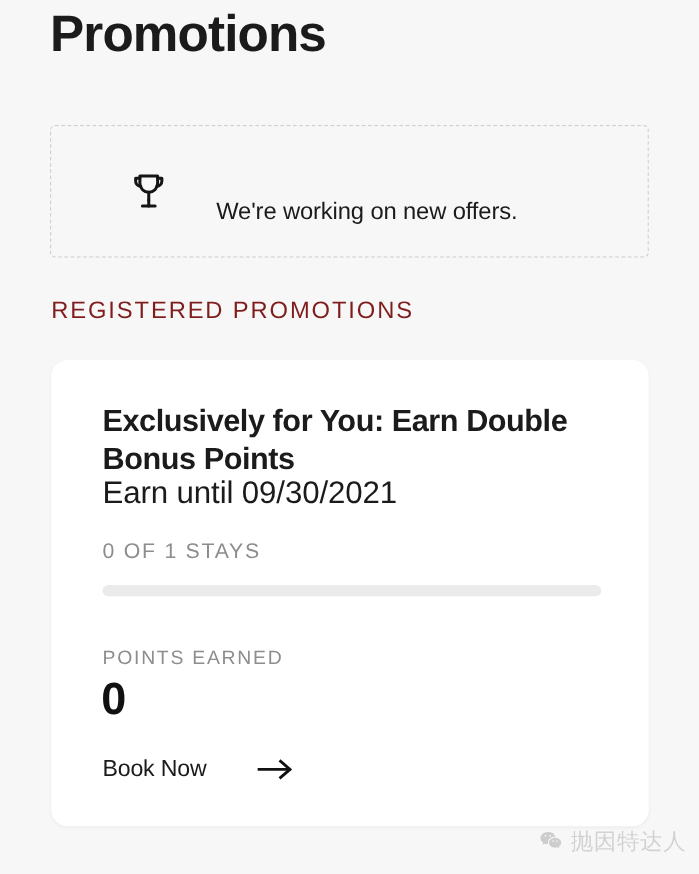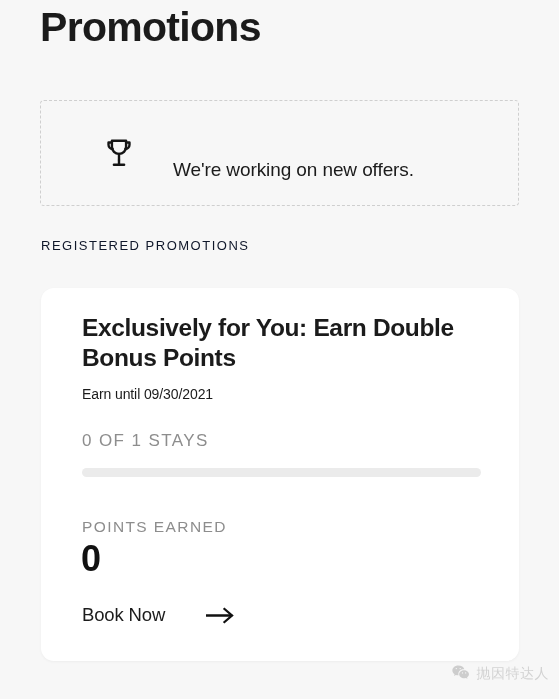--- a/index.html
+++ b/index.html
@@ -68,23 +68,23 @@
     letter-spacing: -0.1px;
     margin-top: 32px;
   }
   .notice-text span { display: block; }
 
   
   .section-label {
     position: absolute;
     left: 41px;
     top: 238px;
-    font-size: 13px;
+    font-size: 19px;
     letter-spacing: 1.5px;
-    color: #0f172a;
+    color: #7f1d1d;
     font-weight: 400;
     text-transform: uppercase;
   }
 
   
   .promo-card {
     position: absolute;
     left: 41px;
     top: 288px;
     width: 478px;
@@ -92,33 +92,33 @@
     background: #ffffff;
     border-radius: 13px;
     box-shadow: 0 1px 3px rgba(0,0,0,0.045);
     box-sizing: border-box;
     overflow: hidden;
   }
 
   .promo-title {
     position: absolute;
     left: 41px;
-    top: 25px;
+    top: 35px;
     width: 404px;
     font-size: 24.5px;
     font-weight: 700;
     line-height: 30px;
     letter-spacing: -0.35px;
     color: #1b1b1b;
   }
   .promo-subtitle {
     position: absolute;
     left: 41px;
     top: 94px;
-    font-size: 14px;
+    font-size: 25px;
     line-height: 24px;
     color: #1b1b1b;
     letter-spacing: -0.1px;
   }
 
   .stays-label {
     position: absolute;
     left: 41px;
     top: 143px;
     font-size: 17px;
@@ -200,21 +200,21 @@
   .watermark-logo {
     width: 19px;
     height: 19px;
     margin-right: 7px;
     display: flex;
     align-items: center;
     justify-content: center;
   }
   .watermark-logo svg { display: block; }
   .watermark-text {
-    font-size: 14px;
+    font-size: 18px;
     color: #7e7e7e;
     letter-spacing: 0.5px;
     line-height: 18px;
     white-space: nowrap;
   }
 </style>
 </head>
 <body>
 
 <div class="page">

